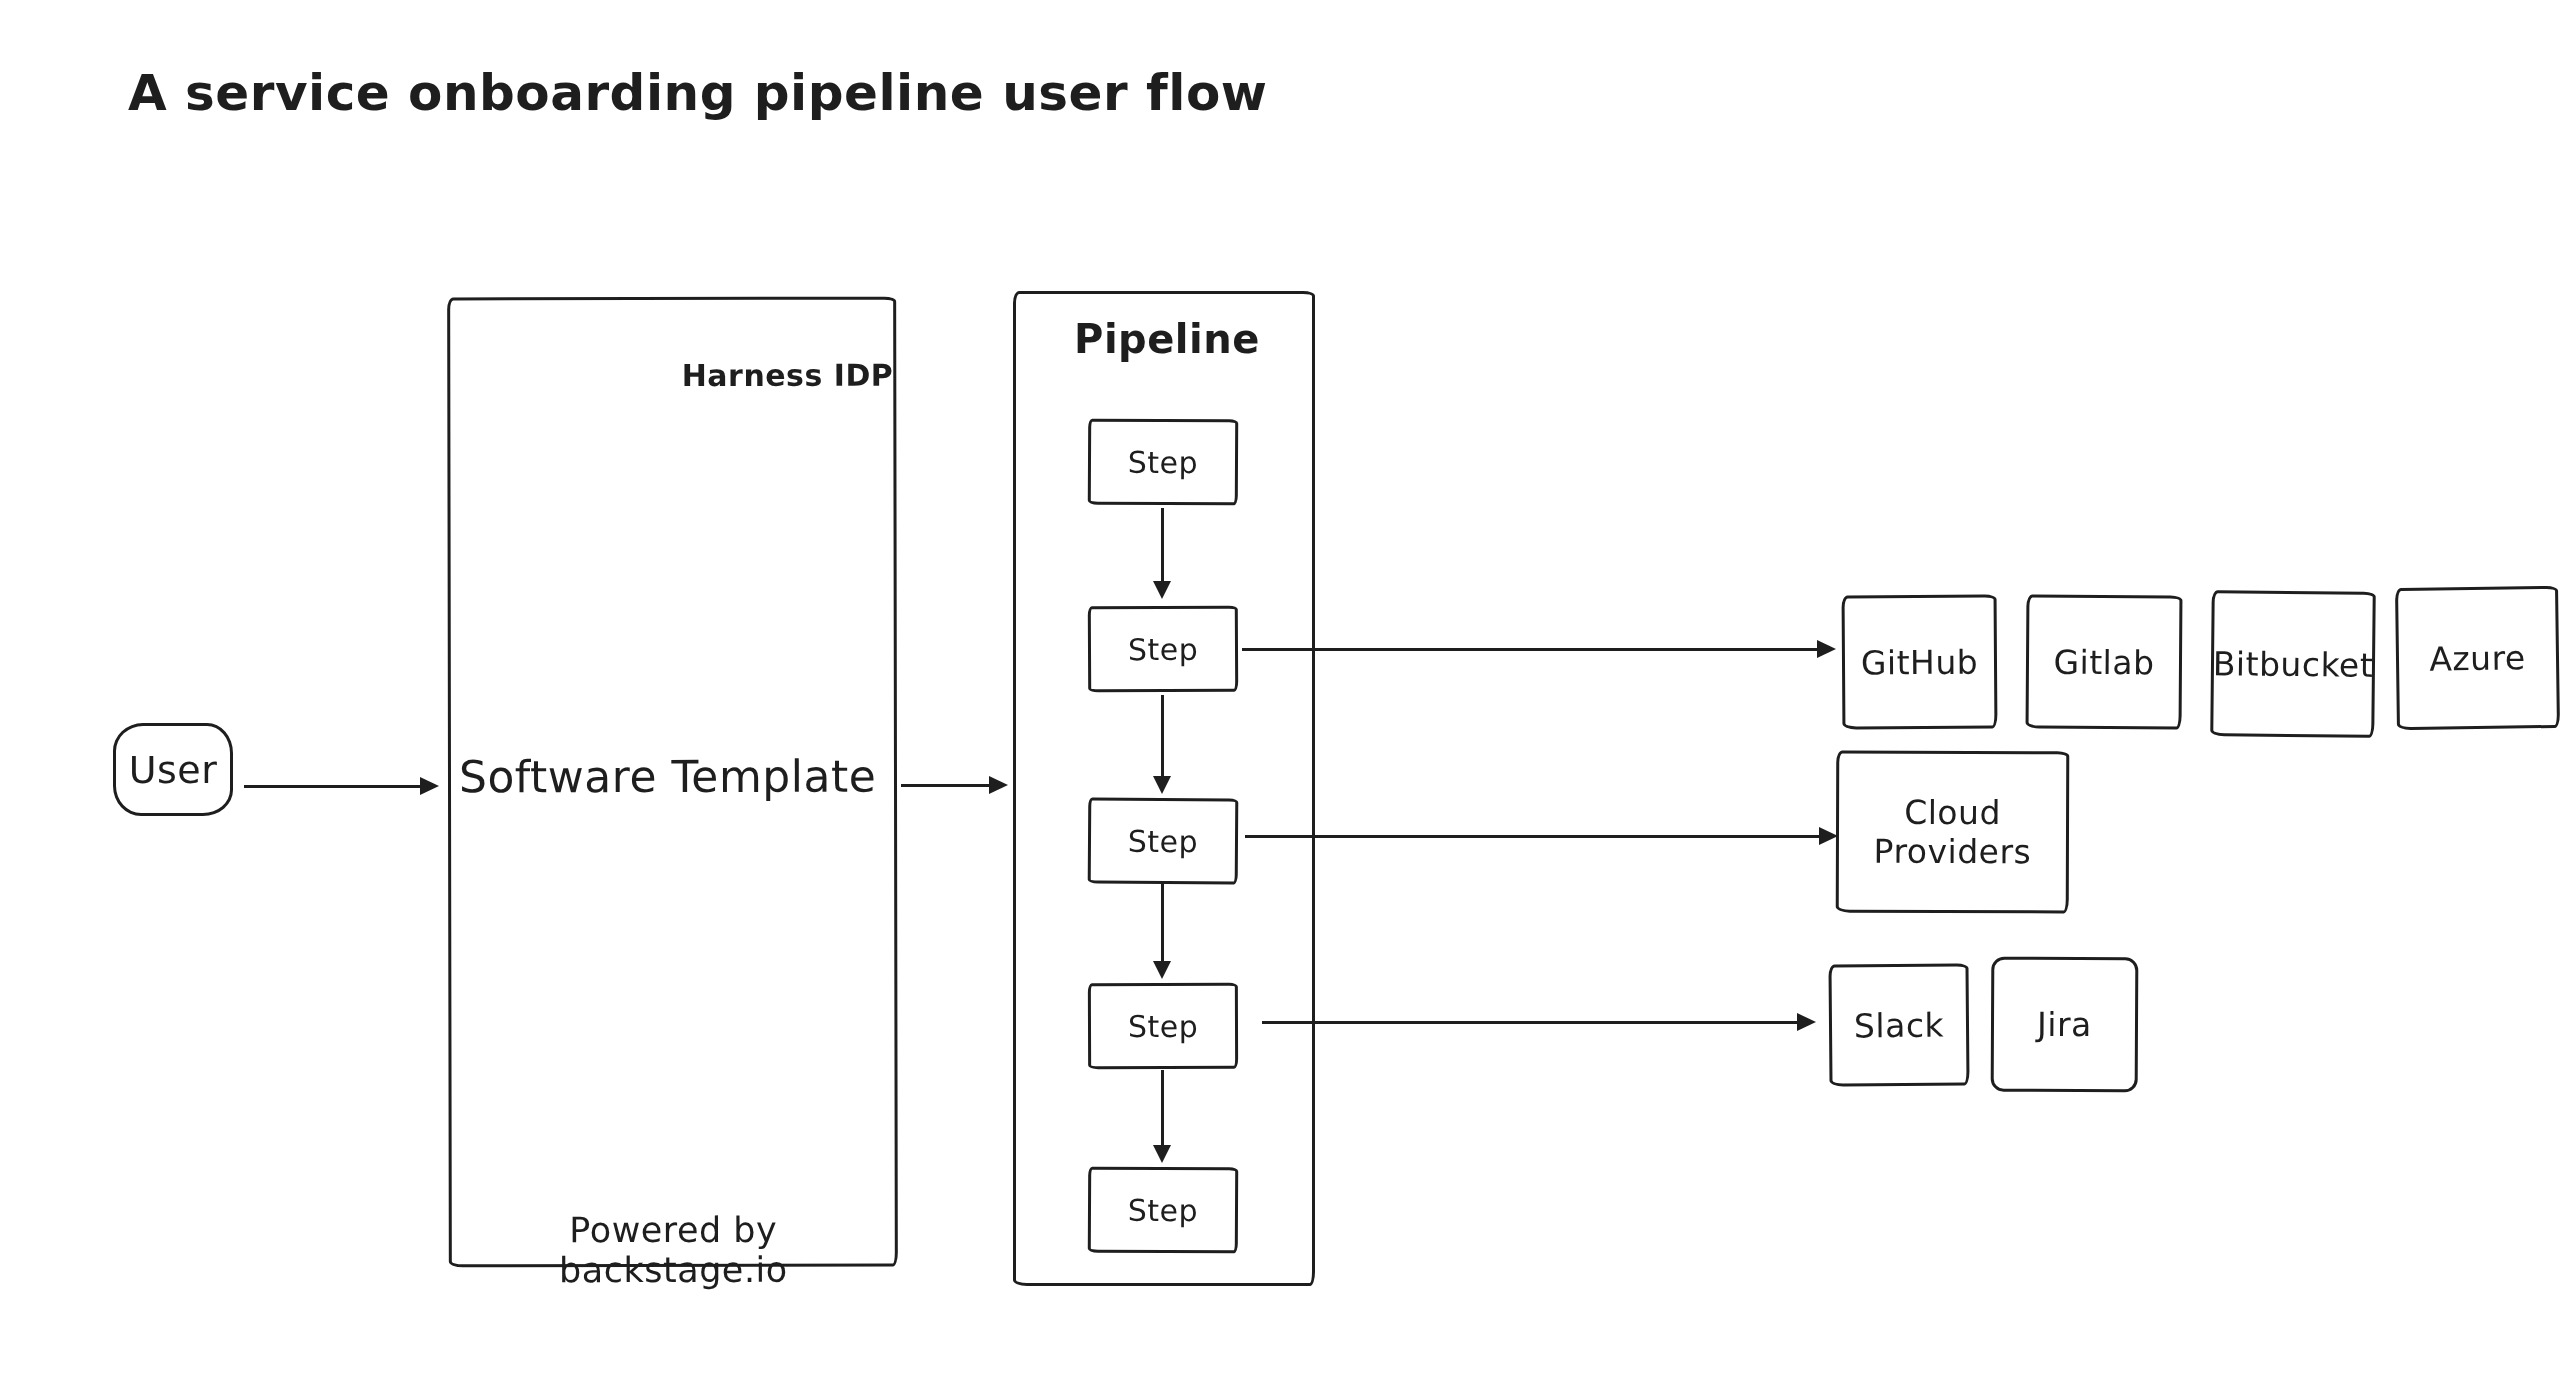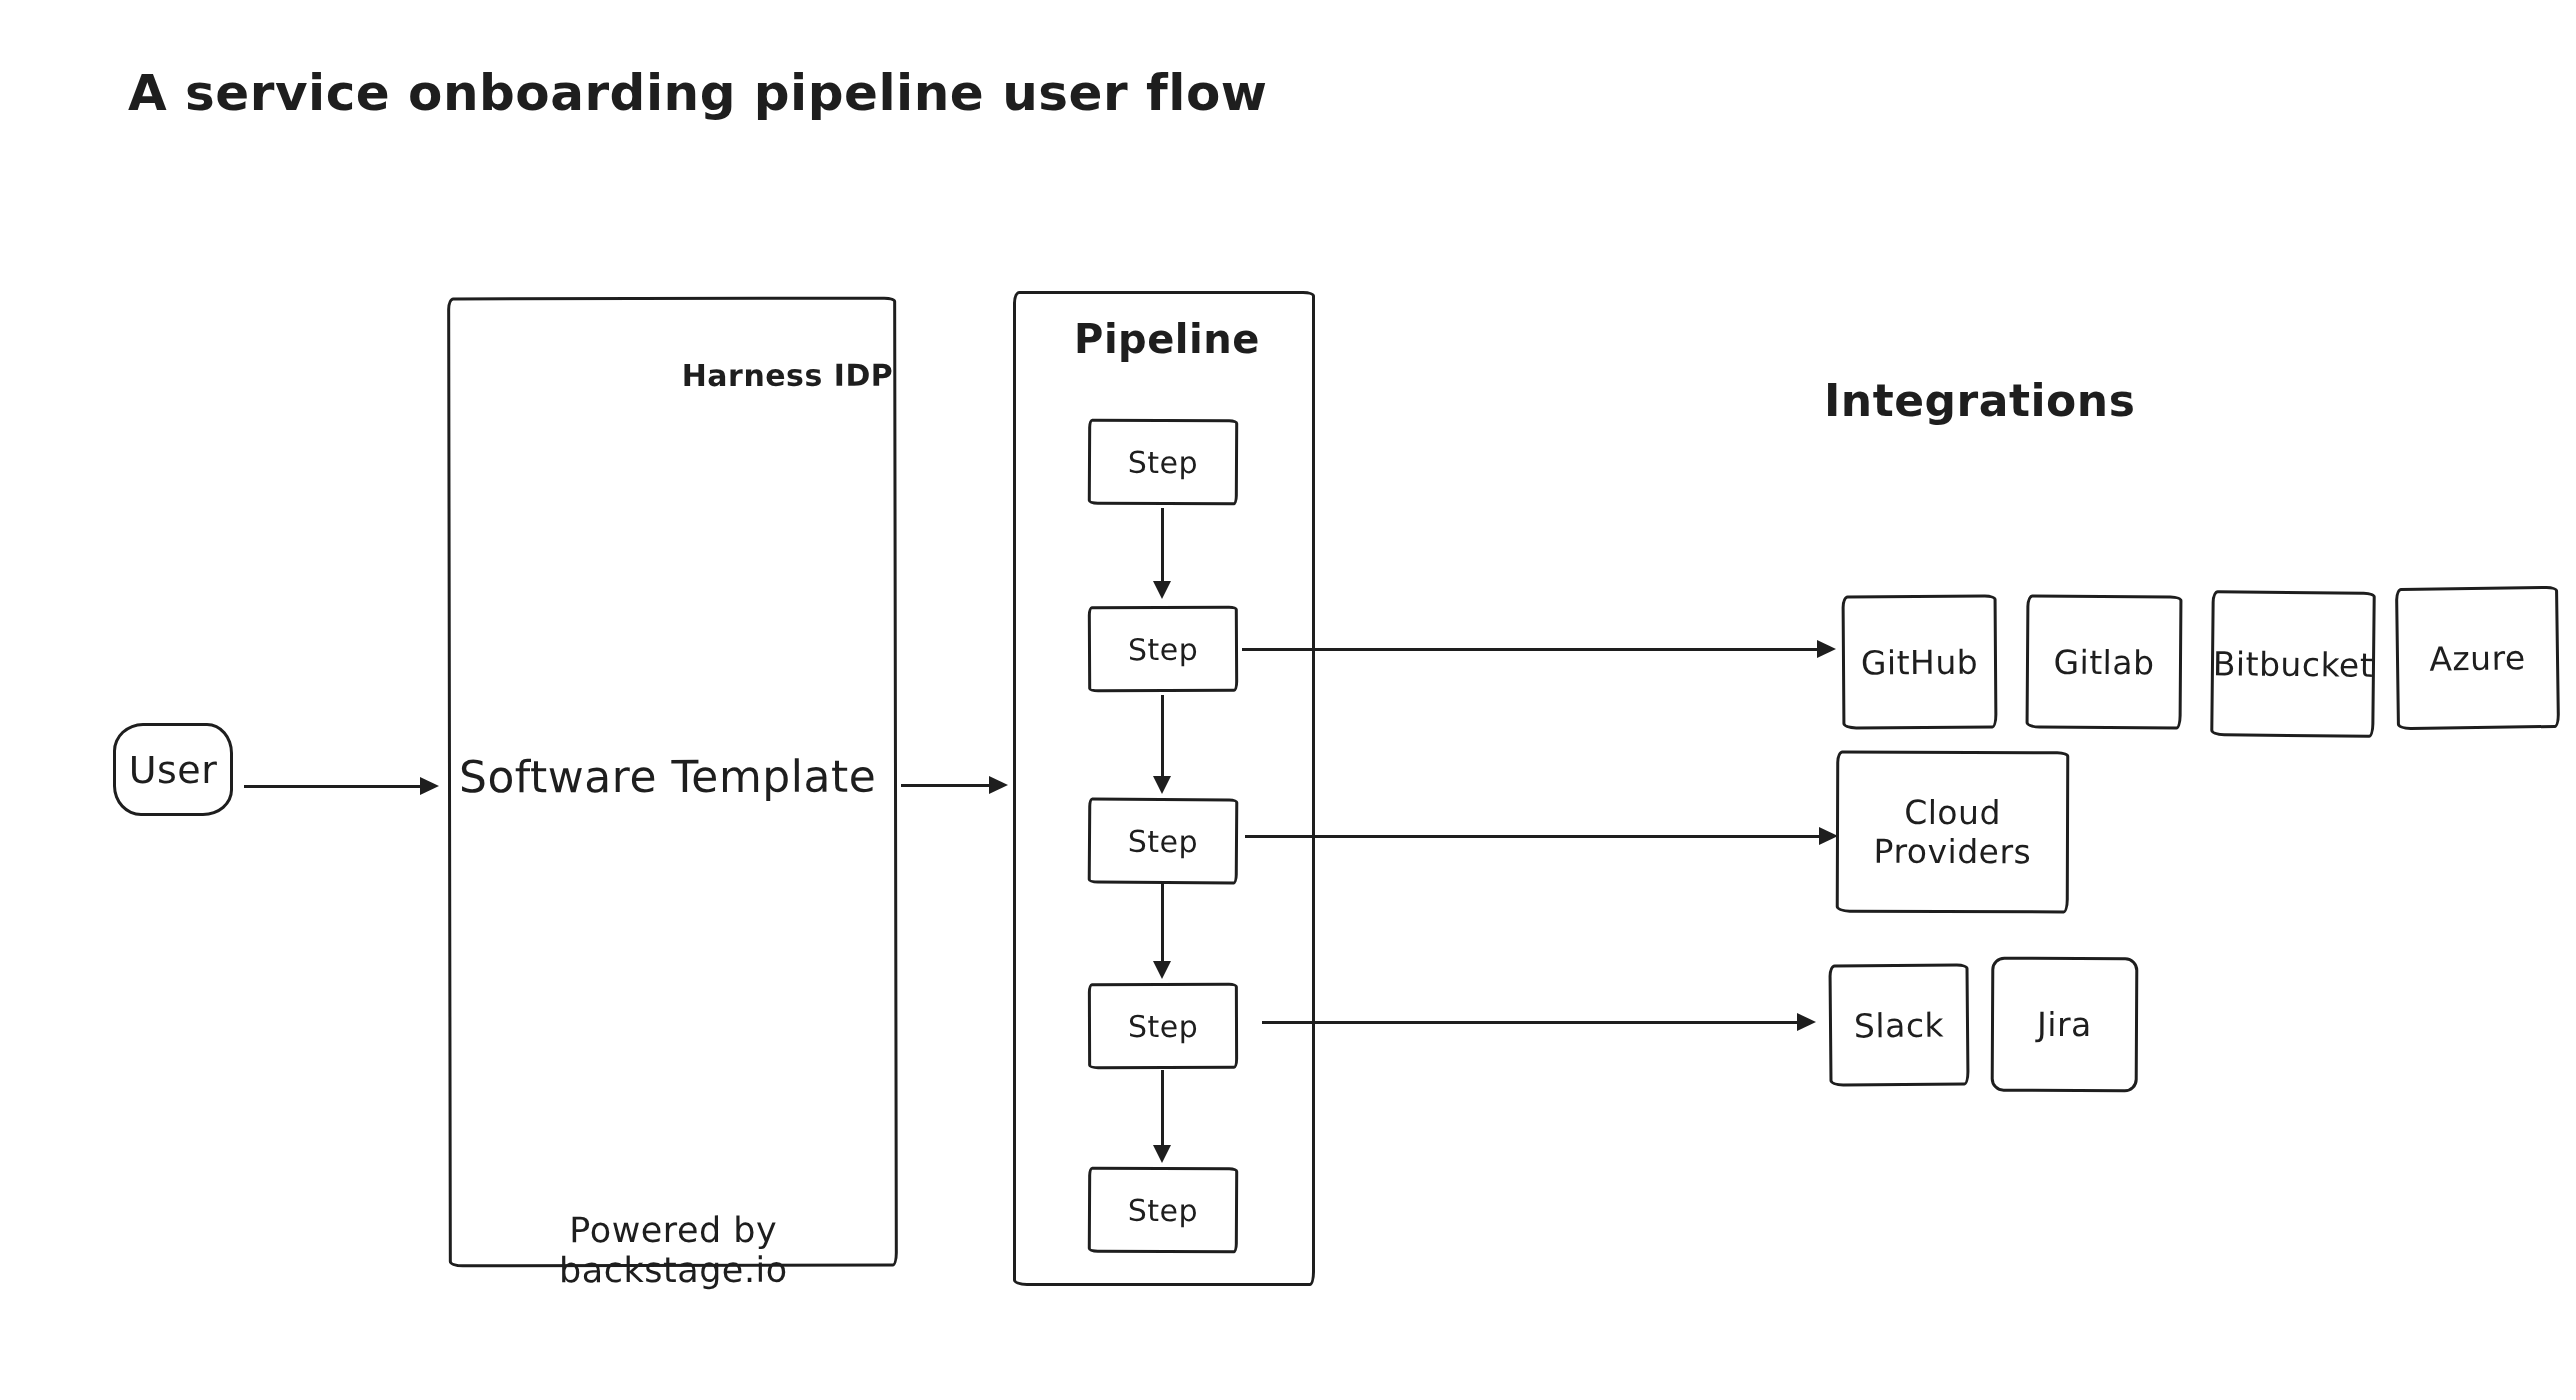--- a/index.html
+++ b/index.html
@@ -182,21 +182,20 @@
 
     <div class="step step-5 label-center hand">
       <span>Step</span>
     </div>
   </div>
 
   <div class="harrow arrow-step2-scm"></div>
   <div class="harrow arrow-step3-cloud"></div>
   <div class="harrow arrow-step4-collab"></div>
 
-  <div class="integrations-heading hand">Integrations</div>
 
   <div class="sketch int-box box-github label-center hand">
     <span>GitHub</span>
   </div>
   <div class="sketch int-box box-gitlab label-center hand">
     <span>Gitlab</span>
   </div>
   <div class="sketch int-box box-bitbucket label-center hand">
     <span>Bitbucket</span>
   </div>

